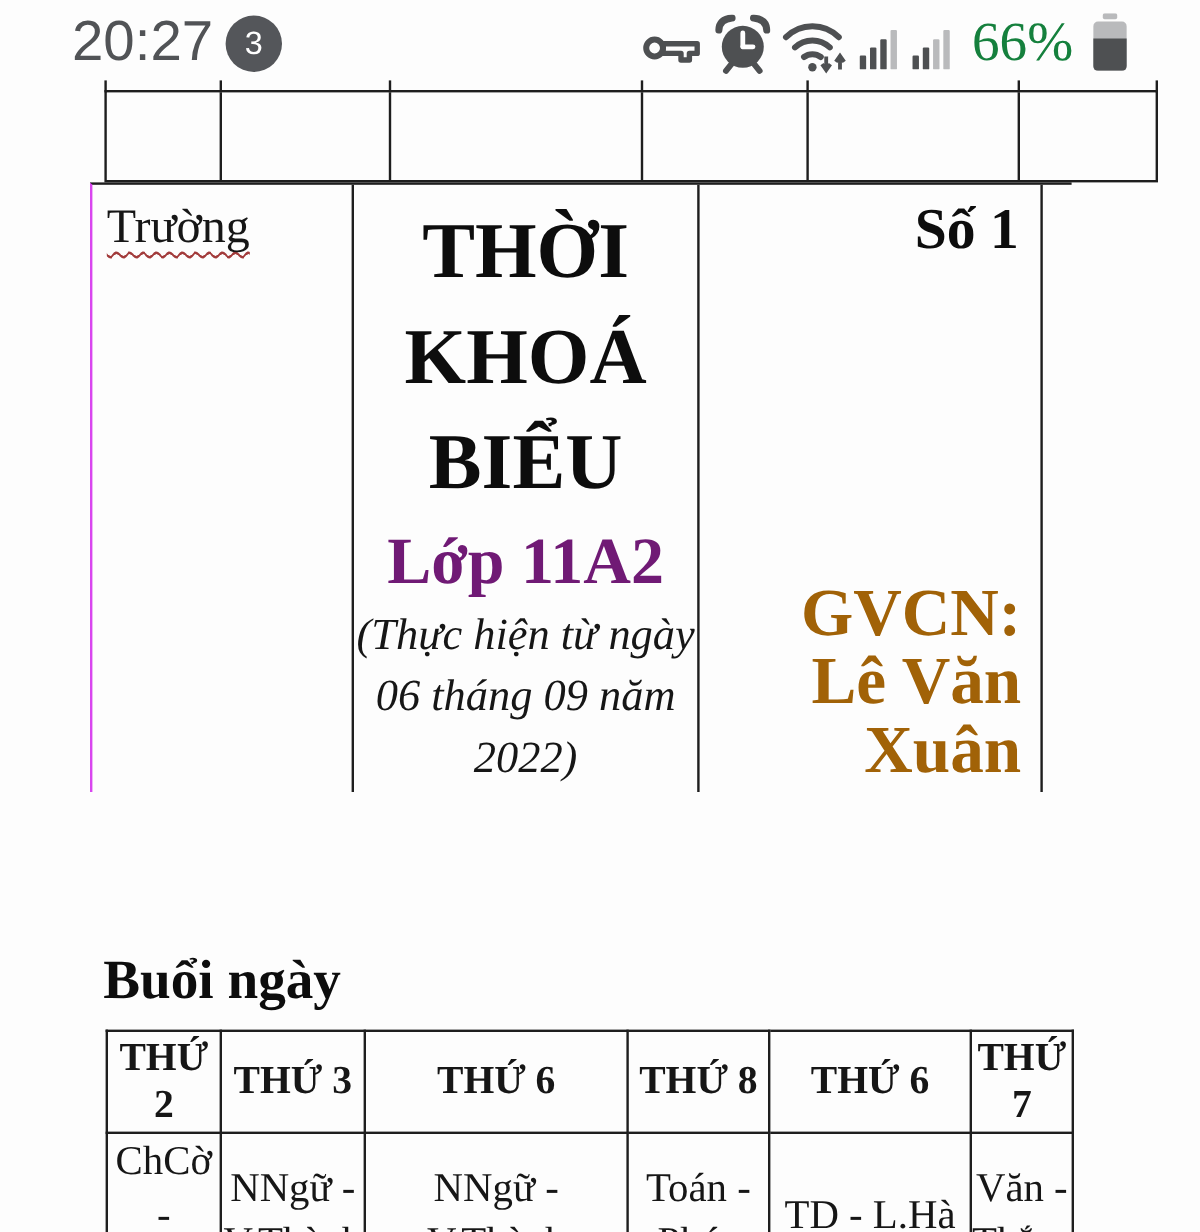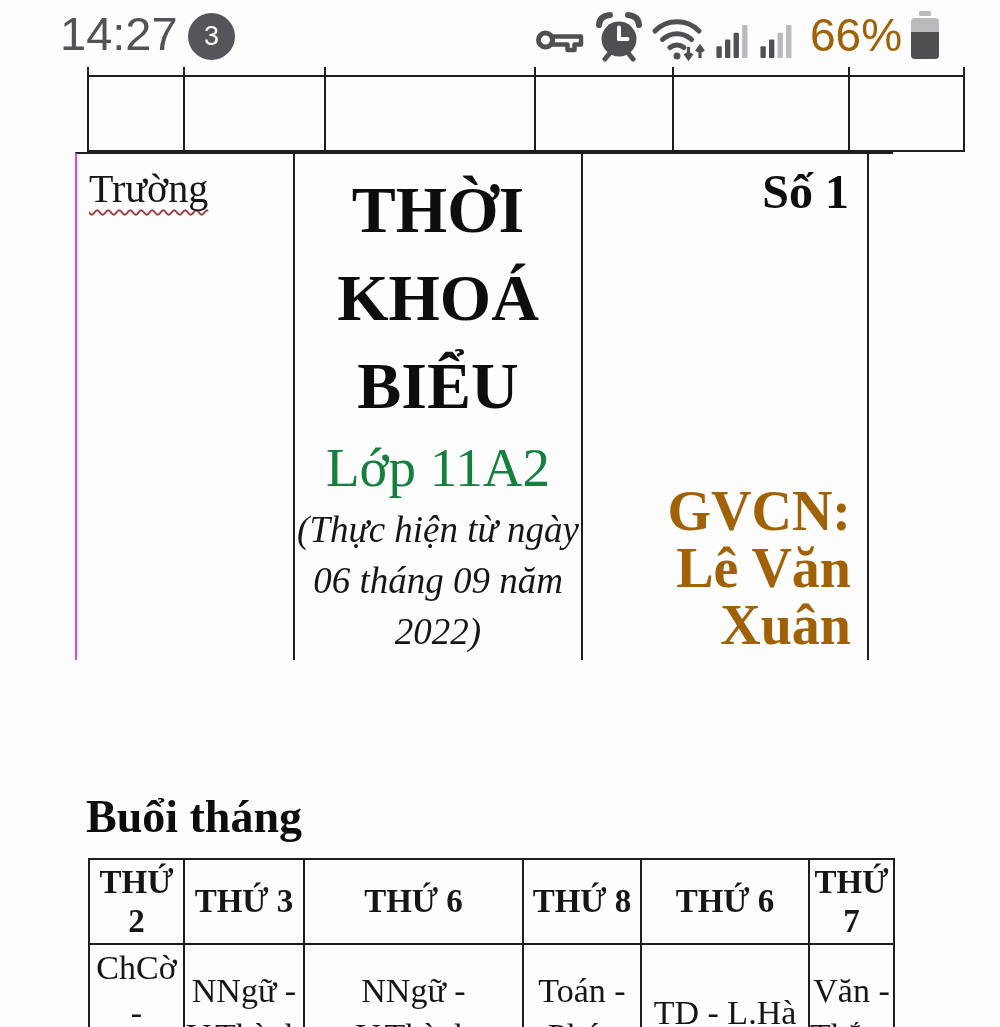--- a/index.html
+++ b/index.html
@@ -19,22 +19,22 @@
   }
   .badge{
     position:absolute; left:188px; top:13px; width:47px; height:47px;
     border-radius:50%; background:#54565a; color:#ffffff;
     font-family:"Liberation Sans","DejaVu Sans",sans-serif;
     font-size:27px; display:flex; align-items:center; justify-content:center;
   }
   .sicon{ position:absolute; }
   .pct{
     position:absolute; left:810px; top:8px;
-    font-family:Liberation Sans, sans-serif;
-    font-size:46px; font-weight:400; color:#a16207;
+    font-family:Liberation Serif, serif;
+    font-size:46px; font-weight:400; color:#15803d;
   }
   
   .empty-table{
     position:absolute; left:87px; top:75px; width:878px; height:77px;
     border:2px solid #1e1e1e; display:flex;
   }
   .empty-table .ecell{ border-right:2px solid #1e1e1e; height:100%; }
   .empty-table .ecell:last-child{ border-right:none; }
   .stub{ position:absolute; top:67px; width:2px; height:10px; background:#1e1e1e; }
   
@@ -46,21 +46,21 @@
   .main-table .mcol{ border-right:2px solid #1e1e1e; height:100%; }
   .col-school{ width:218px; padding:10px 6px 0 12px; font-size:40px; line-height:49px; }
   .misspelled{
     text-decoration:underline wavy #a23b3b;
     text-decoration-thickness:2px; text-underline-offset:7px;
     text-decoration-skip-ink:none;
   }
   .school-lines{ white-space:pre-line; }
   .col-title{ width:288px; text-align:center; }
   .doc-title{ white-space:pre-line; font-weight:bold; font-size:66px; line-height:88px; margin-top:12px; color:#0d0d0d; }
-  .doc-class{ font-weight:normal; font-size:55px; line-height:60px; margin-top:8px; color:#15803d; }
+  .doc-class{ font-weight:bold; font-size:55px; line-height:60px; margin-top:8px; color:#701a75; }
   .doc-subtitle{ white-space:pre-line; font-style:italic; font-size:37px; line-height:51px; margin-top:6px; }
   .col-side{ width:286px; position:relative; }
   .doc-number{ text-align:right; padding:10px 18px 0 0; font-weight:bold; font-size:48px; color:#0d0d0d; }
   .doc-teacher{
     position:absolute; right:16px; bottom:6px; text-align:right;
     white-space:pre-line; font-weight:bold; font-size:56px; line-height:57px; color:#a16207;
   }
   
   .section-heading{
     position:absolute; left:86px; top:790px;
@@ -76,21 +76,21 @@
   }
   .schedule th{ height:85px; font-weight:bold; font-size:33px; line-height:39px; }
   .schedule td{ height:94px; font-weight:normal; font-size:34px; line-height:45px; }
 </style>
 </head>
 <body>
 
 <div class="screen">
 
   <div class="statusbar">
-    <div class="time">14:27</div>
+    <div class="time">20:27</div>
     <div class="badge">
       <span>3</span>
     </div>
 
     <svg class="sicon" style="left:535px;top:21px" width="50" height="38" viewBox="0 0 50 38">
       <circle cx="10.5" cy="19" r="7" fill="none" stroke="#4e5052" stroke-width="5"></circle>
       <path d="M17.5 15.5 H46 V23.5 H39.5 V29 H32.5 V23.5 H17.5 Z" fill="none" stroke="#4e5052" stroke-width="4.5" stroke-linejoin="round"></path>
     </svg>
 
     <svg class="sicon" style="left:596px;top:12px" width="46" height="50" viewBox="0 0 46 50">
@@ -168,21 +168,21 @@
 2022)</div>
       </div>
       <div class="mcol col-side">
         <div class="doc-number">Số 1</div>
         <div class="doc-teacher">GVCN:
 Lê Văn
 Xuân</div>
       </div>
     </div>
 
-    <div class="section-heading">Buổi tháng</div>
+    <div class="section-heading">Buổi ngày</div>
 
     <table class="schedule">
       <colgroup>
         <col style="width:95px">
           <col style="width:120px">
           <col style="width:219px">
         <col style="width:118px">
           <col style="width:168px">
           <col style="width:85px">
       </colgroup>

